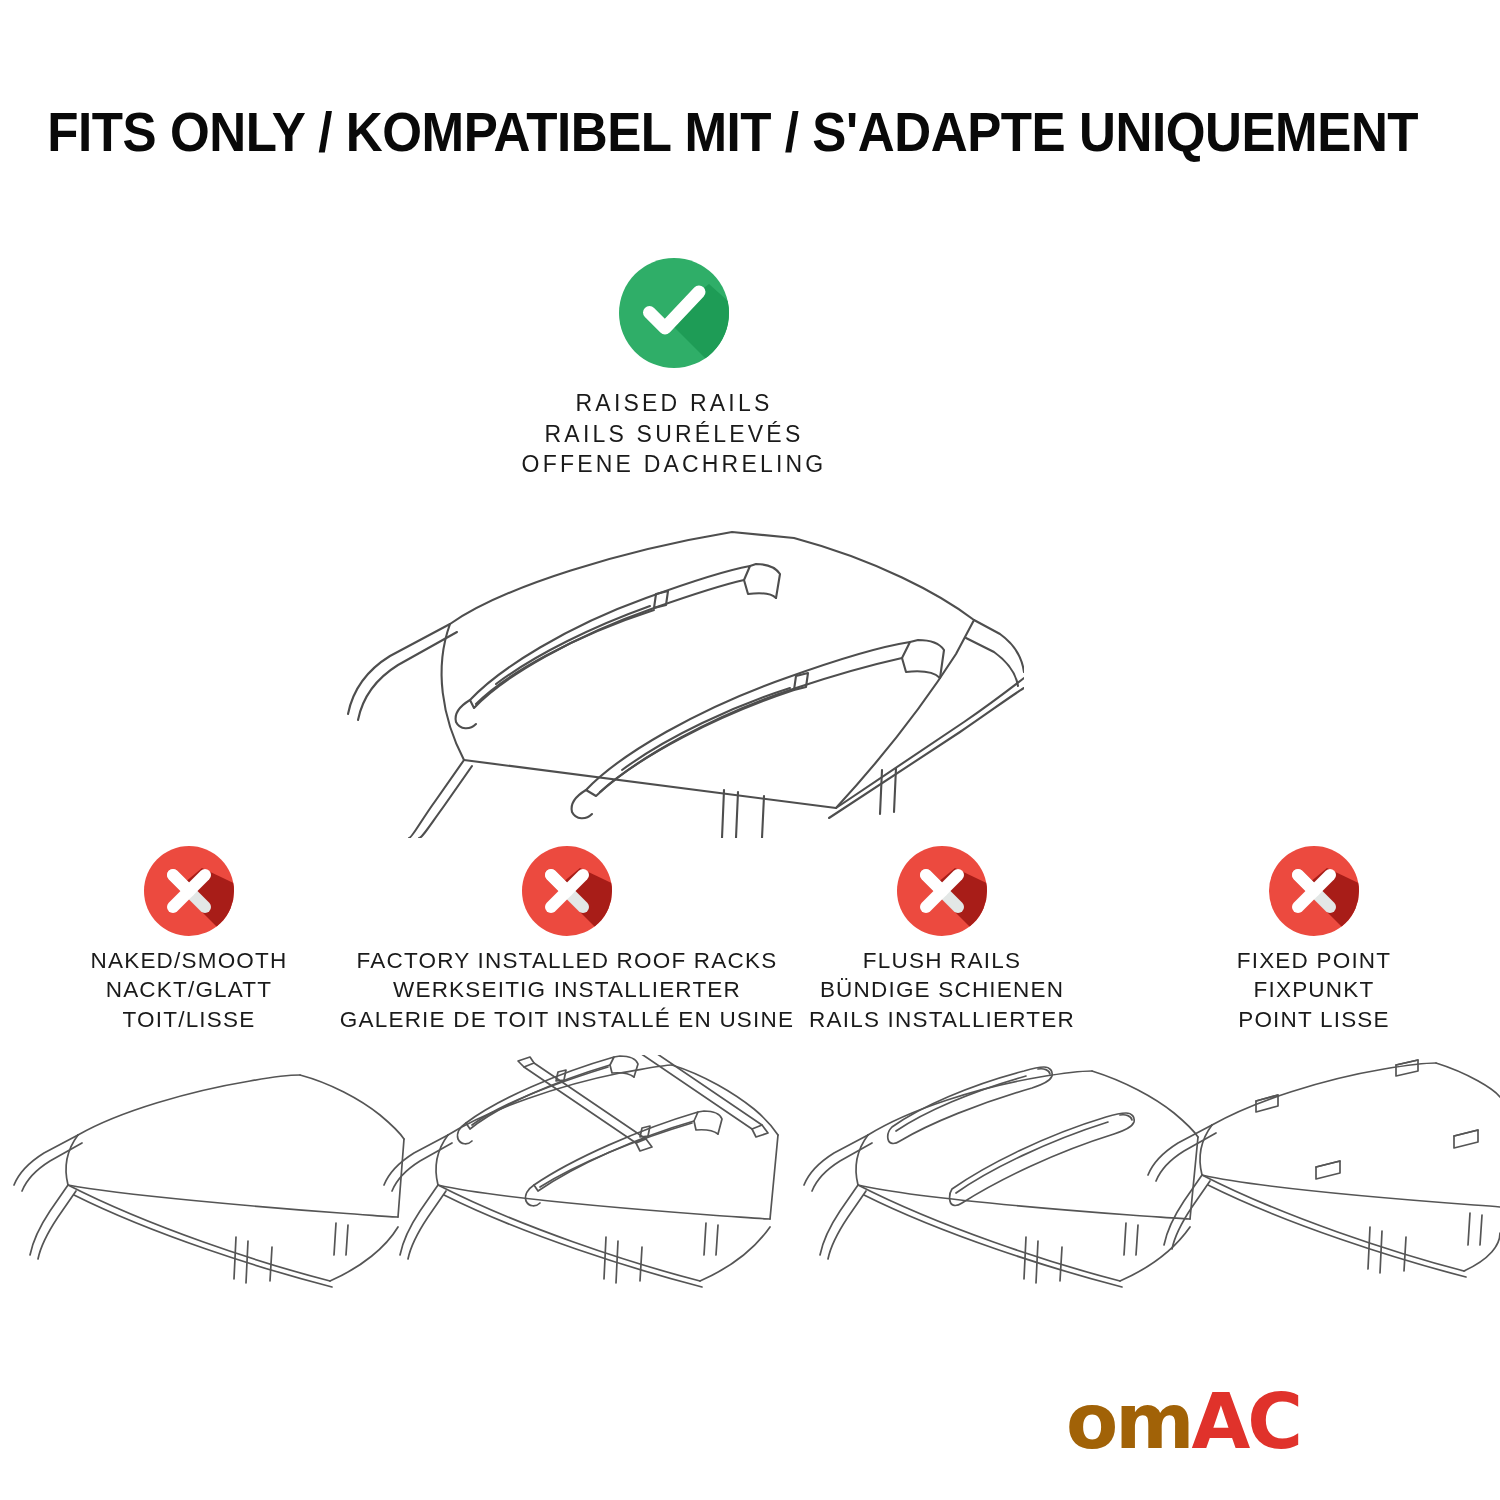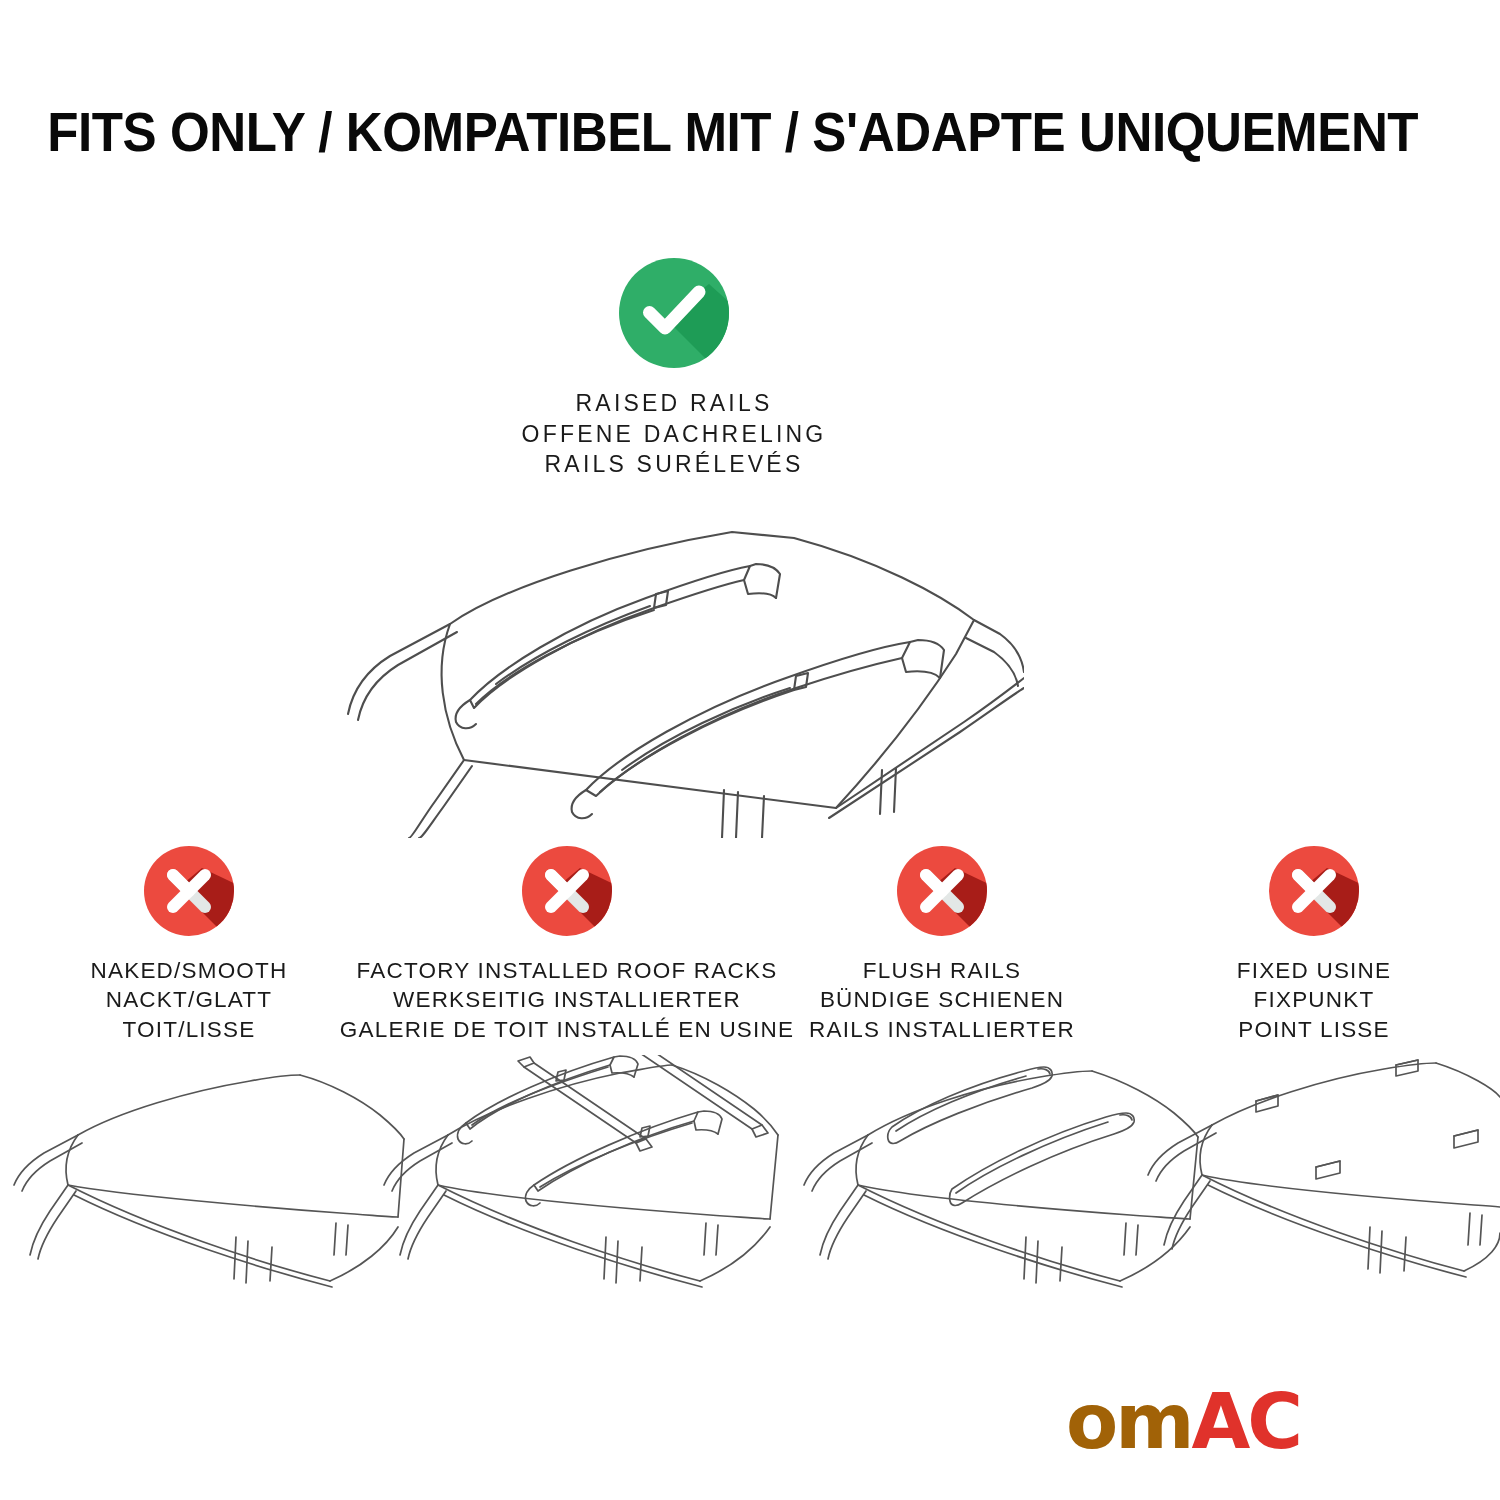--- a/index.html
+++ b/index.html
@@ -72,21 +72,21 @@
     align-items:center;
   }
   .col-1{width:378px;}
   .col-2{width:378px;}
   .col-3{width:372px;}
   .col-4{width:372px;}
 
   .col .icon-holder{width:90px;height:90px;}
 
   .col .labels{
-    margin-top:20px;
+    margin-top:10px;
     font-size:22.5px;
     letter-spacing:1.2px;
     line-height:1.3;
     font-weight:300;
     color:#1a1a1a;
     text-align:center;
     white-space:nowrap;
   }
 
   
@@ -133,22 +133,22 @@
         <circle cx="55" cy="55" r="55" fill="#2FAE68"></circle>
         <g clip-path="url(#clipGreen)">
           <path d="M46 60 L110 124 L128 60 L90 26 Z" fill="#1E9C56"></path>
         </g>
         <path d="M30.5 54.5 L46 70 L80 34" fill="none" stroke="#FFFFFF" stroke-width="13" stroke-linecap="round" stroke-linejoin="round"></path>
       </svg>
     </div>
 
     <div class="labels">
       <div>RAISED RAILS</div>
+      <div>RAILS SURÉLEVÉS</div>
       <div>OFFENE DACHRELING</div>
-      <div>RAILS SURÉLEVÉS</div>
     </div>
   </div>
 
   <div class="primary-art">
     <svg width="700" height="330" viewBox="0 0 700 330" aria-hidden="true">
       <g fill="none" stroke="#4E4E4E" stroke-width="2.1" stroke-linejoin="round" stroke-linecap="round">
 
         <path d="M126 116 C180 78 300 42 408 24 L470 30 C552 52 616 86 650 112
                  L632 146 C600 196 558 250 512 300"></path>
         <path d="M126 116 C110 160 118 210 140 252"></path>
@@ -280,21 +280,21 @@
           <circle cx="45" cy="45" r="45" fill="#EC4A3F"></circle>
           <g clip-path="url(#clipRed4)">
             <path d="M34 42 L90 98 L104 44 L58 22 Z" fill="#A81D18"></path>
           </g>
           <path d="M29 29 L61 61" stroke="#E3E7E6" stroke-width="12" stroke-linecap="round" fill="none"></path>
           <path d="M61 29 L29 61" stroke="#FFFFFF" stroke-width="12" stroke-linecap="round" fill="none"></path>
           <path d="M29 29 L45 45" stroke="#FFFFFF" stroke-width="12" stroke-linecap="round" fill="none"></path>
         </svg>
       </div>
       <div class="labels">
-        <div>FIXED USINE</div>
+        <div>FIXED POINT</div>
         <div>FIXPUNKT</div>
         <div>POINT LISSE</div>
       </div>
     </div>
   </div>
 
   <div class="row2-art">
     <svg width="1500" height="240" viewBox="0 0 1500 240" aria-hidden="true">
       <g fill="none" stroke="#555555" stroke-width="1.7" stroke-linejoin="round" stroke-linecap="round">
 

